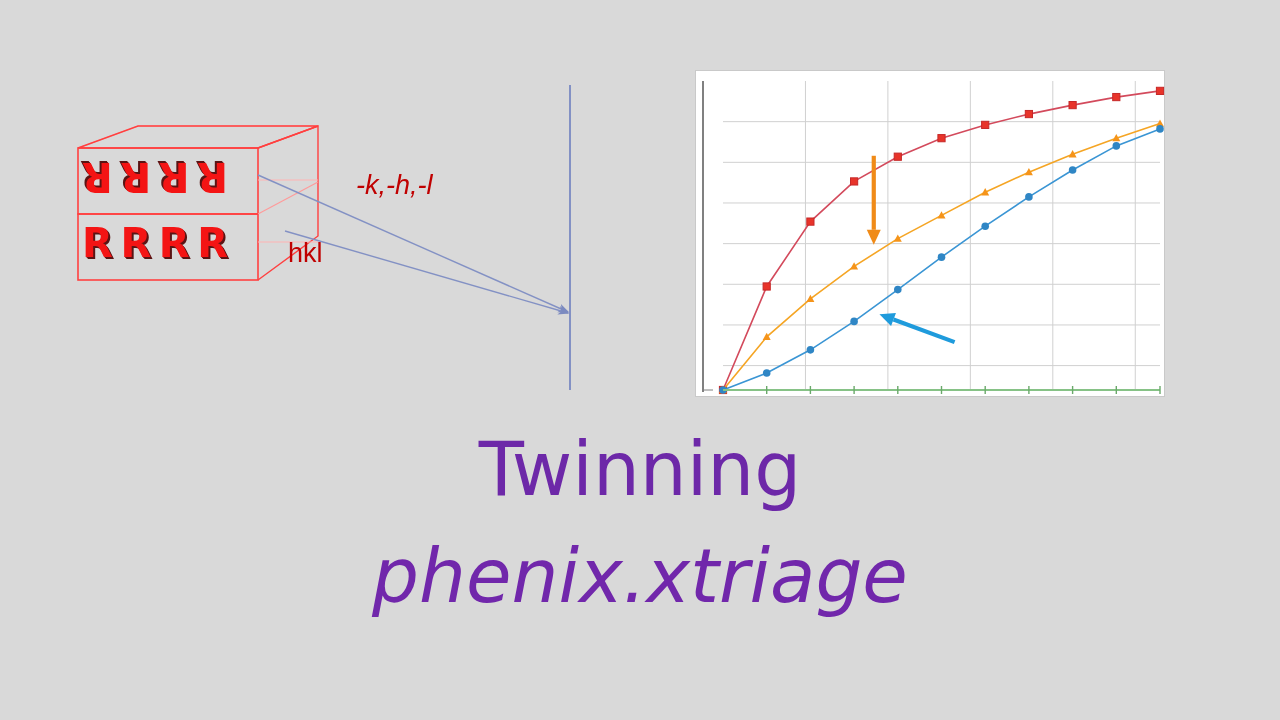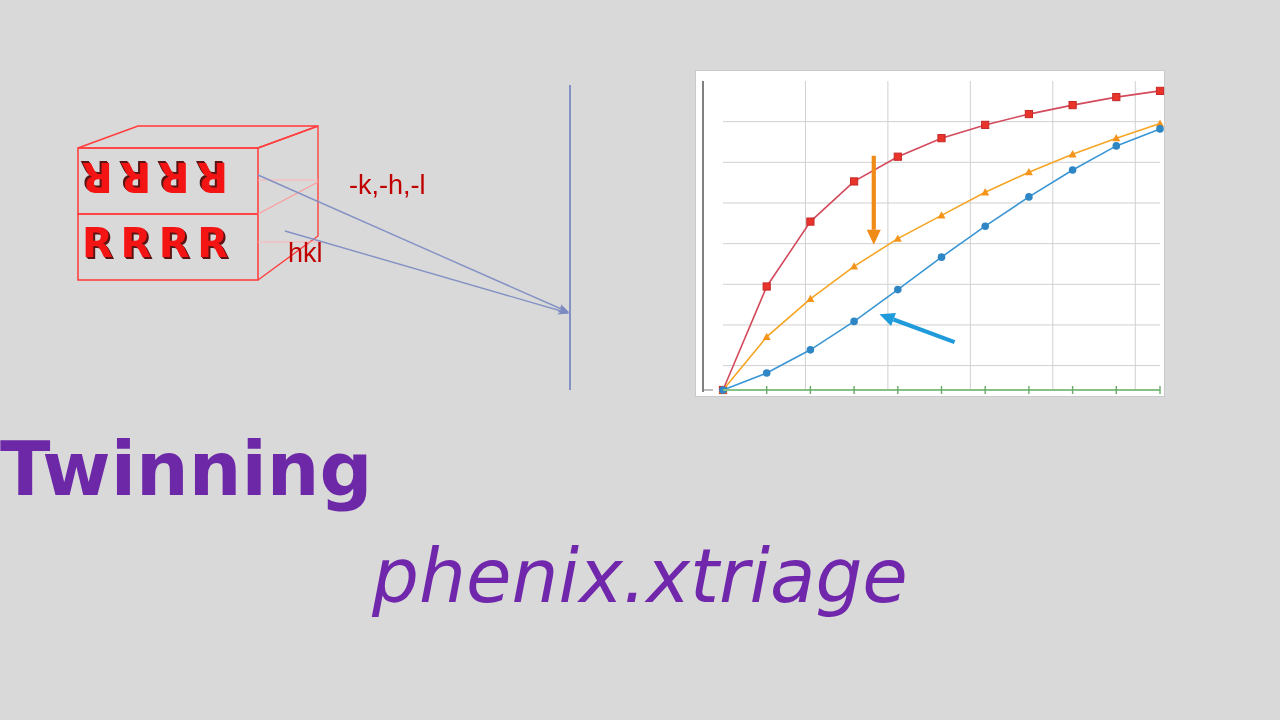--- a/index.html
+++ b/index.html
@@ -63,22 +63,23 @@
   }
 
   .diagram-label {
     position: absolute;
     font-family: "Liberation Sans", sans-serif;
     font-size: 27px;
     color: #c00000;
     white-space: nowrap;
   }
   #label-minus-k {
-    left: 289px;
+    left: 296px;
     top: 50px;
+    font-style: italic;
   }
   #label-hkl {
     left: 228px;
     top: 118px;
   }
 
   
   #mirror-line {
     position: absolute;
     left: 569px;
@@ -104,23 +105,23 @@
     left: 0;
     top: 0;
   }
 
   
   #title-main {
     position: absolute;
     left: 0;
     top: 428px;
     width: 1280px;
-    text-align: left;
+    text-align: center;
     font-family: "DejaVu Sans", sans-serif;
-    font-weight: bold;
+    font-weight: normal;
     font-size: 74px;
     line-height: 82px;
     color: #6d28a8;
   }
   #title-sub {
     position: absolute;
     left: 0;
     top: 532px;
     width: 1280px;
     text-align: center;

